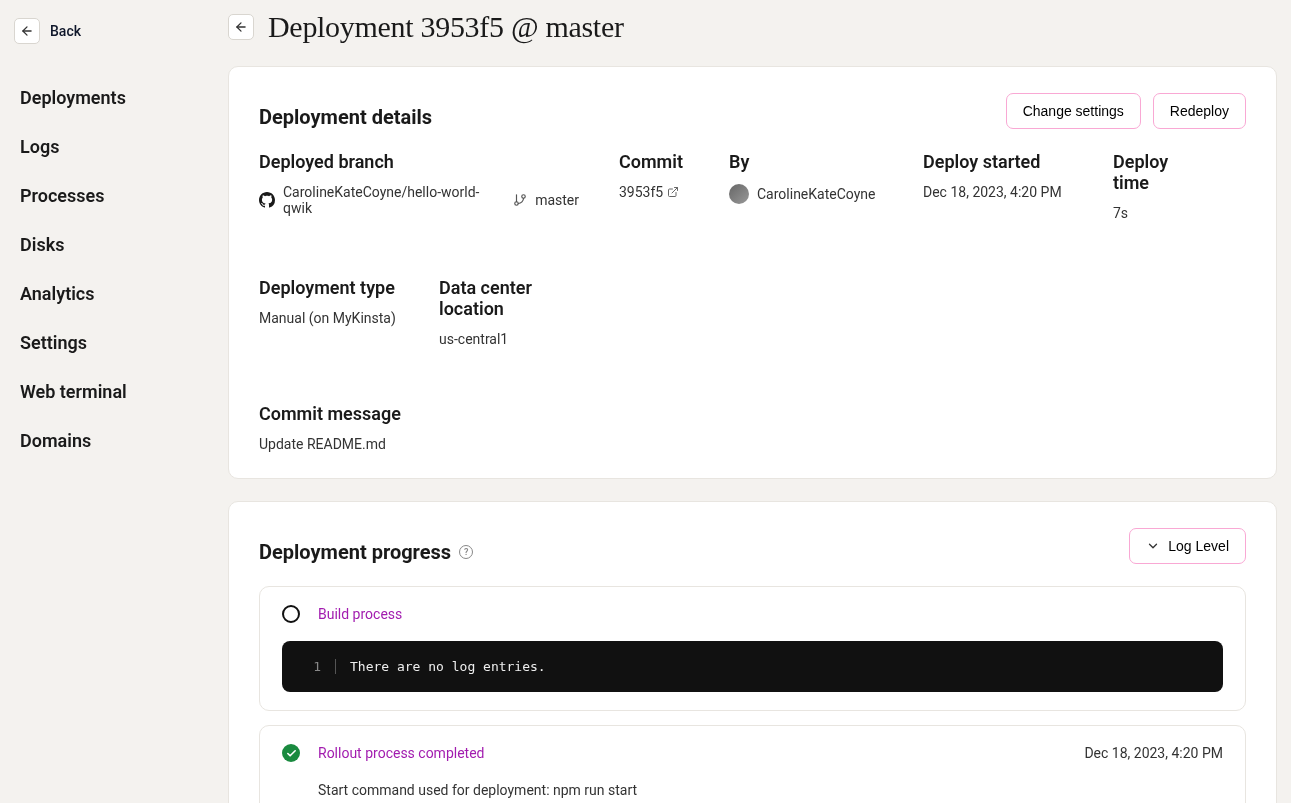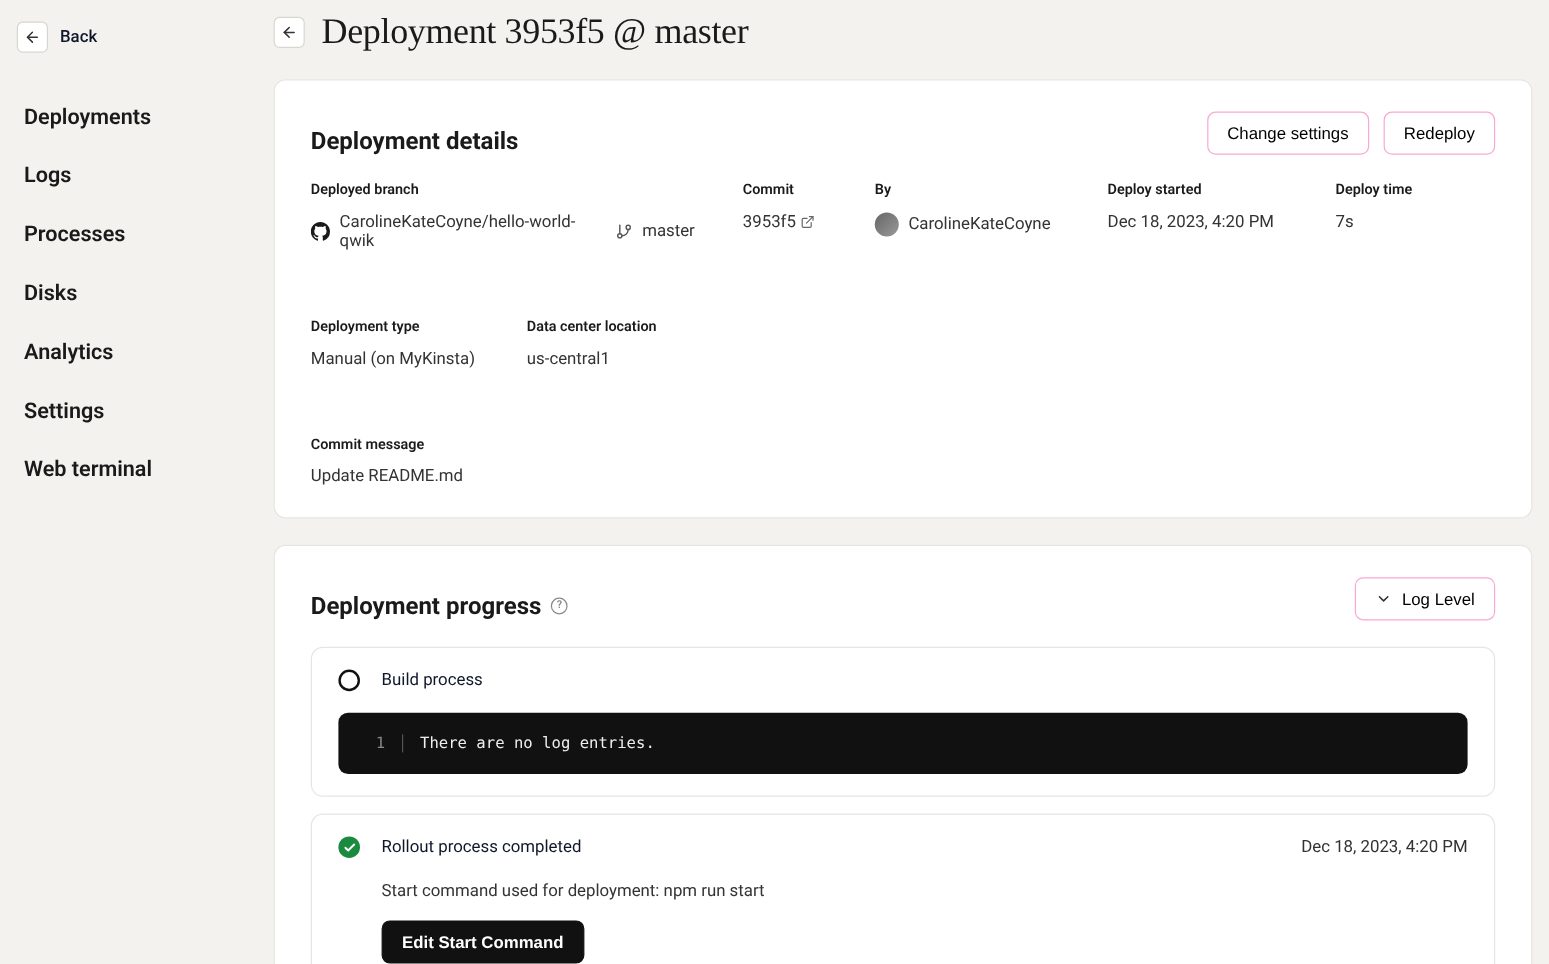--- a/index.html
+++ b/index.html
@@ -17,40 +17,40 @@
     .card { background: #fff; border: 1px solid #e8e5e0; border-radius: 10px; padding: 26px 30px; margin-bottom: 22px; }
     .card-header { display: flex; justify-content: space-between; align-items: flex-end; margin-bottom: 22px; }
     .card-title { font-size: 20px; font-weight: 700; }
     .card-title-row { display: flex; align-items: center; gap: 8px; }
     .help-icon { width: 14px; height: 14px; border: 1.2px solid #888; border-radius: 50%; display: inline-flex; align-items: center; justify-content: center; font-size: 9px; color: #888; font-weight: 600; }
     .btn-group { display: flex; gap: 12px; }
     .btn { padding: 9px 16px; border: 1px solid #f9a8d4; border-radius: 7px; background: #fff; font-size: 14px; font-weight: 500; cursor: pointer; display: inline-flex; align-items: center; gap: 8px; }
     .btn-dark { background: #111; color: #fff; border-color: #111; font-weight: 600; }
     .details-grid { display: flex; flex-wrap: wrap; gap: 28px 0; }
     .detail-col { display: flex; flex-direction: column; gap: 12px; padding-right: 40px; }
-    .detail-label { font-weight: 600; font-size: 12px; color: #1a1a1a; }
+    .detail-label { font-weight: 600; font-size: 18px; color: #1a1a1a; }
     .detail-value { font-size: 14px; color: #333; display: flex; align-items: center; gap: 8px; }
     .row-break { flex-basis: 100%; height: 0; }
     .col-branch { width: 360px; }
     .col-commit { width: 110px; }
     .col-by { width: 194px; }
     .col-started { width: 190px; }
     .col-time { width: 110px; }
     .col-type { width: 180px; }
     .col-dc { width: 200px; }
     .col-msg { width: 100%; }
     .icon-sm { display: inline-flex; align-items: center; justify-content: center; }
     .avatar { width: 20px; height: 20px; border-radius: 50%; background: linear-gradient(135deg, #666, #999); flex-shrink: 0; }
     .commit-link { display: inline-flex; align-items: center; gap: 4px; color: #333; text-decoration: none; }
     .progress-item { border: 1px solid #e8e5e0; border-radius: 10px; padding: 18px 22px; margin-bottom: 14px; }
     .progress-head { display: flex; justify-content: space-between; align-items: center; }
     .progress-left { display: flex; align-items: center; gap: 18px; }
     .status-circle { width: 18px; height: 18px; border: 2px solid #111; border-radius: 50%; flex-shrink: 0; }
     .status-check { width: 18px; height: 18px; background: #1a8a3f; border-radius: 50%; display: flex; align-items: center; justify-content: center; flex-shrink: 0; }
-    .progress-title { font-size: 14px; color: #0f172a; }
+    .progress-title { font-size: 14px; color: #a21caf; }
     .progress-time { font-size: 14px; color: #333; }
     .log-box { background: #111; border-radius: 8px; margin-top: 18px; padding: 18px 0; font-family: 'SFMono-Regular', Consolas, Menlo, monospace; font-size: 13px; color: #eee; display: flex; }
     .log-gutter { width: 54px; text-align: right; padding-right: 14px; color: #888; border-right: 1px solid #555; }
     .log-text { padding-left: 14px; }
     .rollout-body { margin-top: 20px; padding-left: 36px; }
     .rollout-msg { font-size: 14px; color: #333; margin-bottom: 16px; }
     svg { display: block; }
   </style>
 </head>
 <body>
@@ -66,20 +66,21 @@
       </div>
       <span class="back-label">Back</span>
     </div>
     <div class="nav-item">Deployments</div>
     <div class="nav-item">Logs</div>
     <div class="nav-item">Processes</div>
     <div class="nav-item">Disks</div>
     <div class="nav-item">Analytics</div>
     <div class="nav-item">Settings</div>
     <div class="nav-item">Web terminal</div>
+    <div class="nav-item">Domains</div>
   </aside>
 
   <main class="main">
     <div class="title-row">
       <div class="title-back-box">
         <svg width="14" height="14" viewBox="0 0 24 24" fill="none" stroke="#333" stroke-width="2.2" stroke-linecap="round" stroke-linejoin="round">
             <line x1="19" y1="12" x2="5" y2="12"></line>
             <polyline points="12 19 5 12 12 5"></polyline>
           </svg>
       </div>

